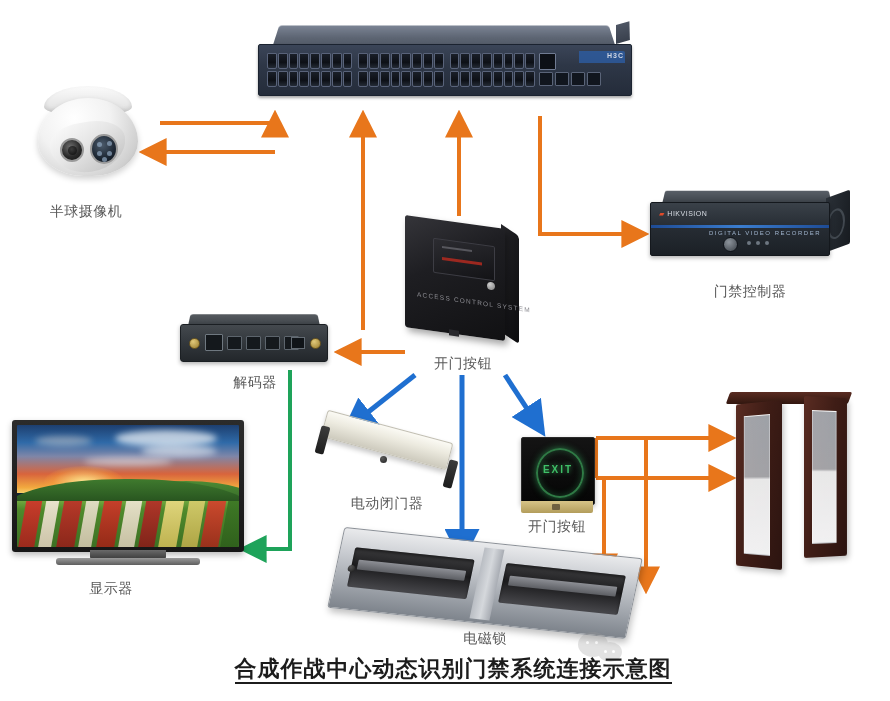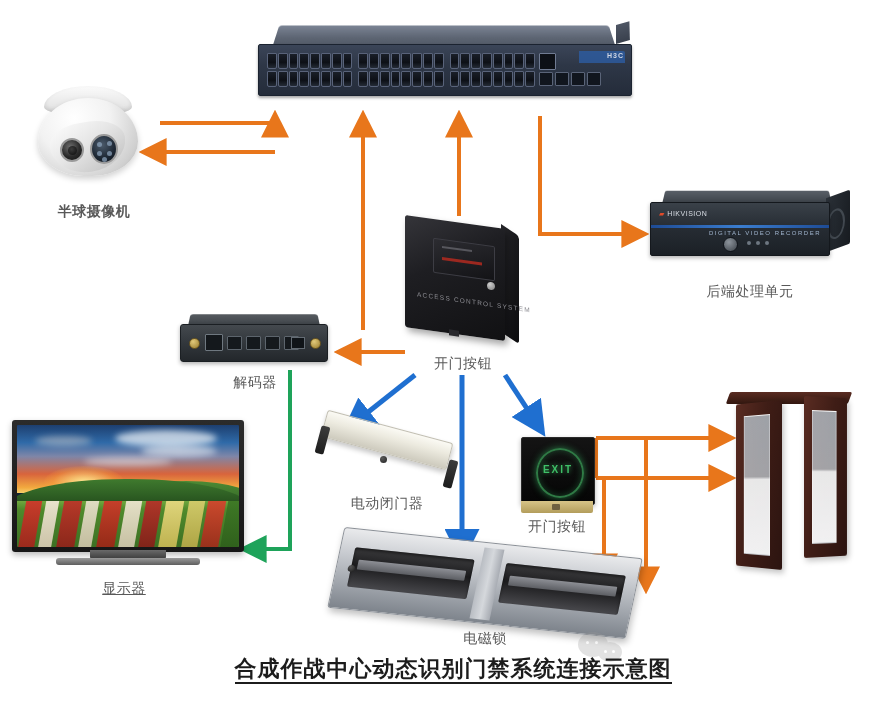--- a/index.html
+++ b/index.html
@@ -361,40 +361,40 @@
     <div class="cam-face"></div>
     <div class="cam-lens"></div>
     <div class="cam-ir">
       <i style="left:5px;top:6px;"></i>
         <i style="left:15px;top:5px;"></i>
       <i style="left:5px;top:15px;"></i>
         <i style="left:15px;top:15px;"></i>
       <i style="left:10px;top:21px;"></i>
     </div>
   </div>
-  <div class="lbl" style="left:24px;top:203px;width:140px;font-weight:bold;">半球摄像机</div>
+  <div class="lbl" style="left:16px;top:203px;width:140px;">半球摄像机</div>
 
   <div id="nvr">
     <div class="nvr-top"></div>
     <div class="nvr-side">
       <div class="nvr-vent"></div>
     </div>
     <div class="nvr-face">
       <div class="nvr-logo"><b>▰</b> <span>HIKVISION</span></div>
       <div class="nvr-stripe"></div>
       <div class="nvr-txt">DIGITAL VIDEO RECORDER</div>
       <div class="nvr-knob"></div>
       <div class="nvr-leds">
           <i></i>
           <i></i>
           <i></i>
         </div>
     </div>
   </div>
-  <div class="lbl" style="left:640px;top:283px;width:220px;">后端处理单元</div>
+  <div class="lbl" style="left:640px;top:283px;width:220px;">门禁控制器</div>
 
   <div id="controller">
     <div class="ctl-side"></div>
     <div class="ctl-body"></div>
     <div class="ctl-panel">
       <span class="gray"></span>
         <span class="red"></span>
     </div>
     <div class="ctl-dot"></div>
     <div class="ctl-txt">ACCESS CONTROL SYSTEM</div>
@@ -441,21 +441,21 @@
           <div class="row" style="left:65%;width:8%;background:linear-gradient(180deg,#e9dc84,#b8a840);"></div>
           <div class="row" style="left:75%;width:7%;background:linear-gradient(180deg,#d8cf6f,#a89a38);"></div>
           <div class="row" style="left:84%;width:8%;background:linear-gradient(180deg,#d6482f,#8a2414);"></div>
           <div class="row" style="left:93%;width:8%;background:linear-gradient(180deg,#3e7a26,#2a5618);"></div>
         </div>
       </div>
     </div>
     <div class="mon-stand"></div>
     <div class="mon-foot"></div>
   </div>
-  <div class="lbl" style="left:44px;top:580px;width:160px;text-decoration:underline;">显示器</div>
+  <div class="lbl" style="left:31px;top:580px;width:160px;">显示器</div>
 
   <div id="closer">
     <div class="cl-bar"></div>
     <div class="cl-cap cl-capL"></div>
     <div class="cl-cap cl-capR"></div>
     <div class="cl-screw"></div>
   </div>
   <div class="lbl" style="left:317px;top:495px;width:140px;">电动闭门器</div>
 
   <div id="exitbtn">

